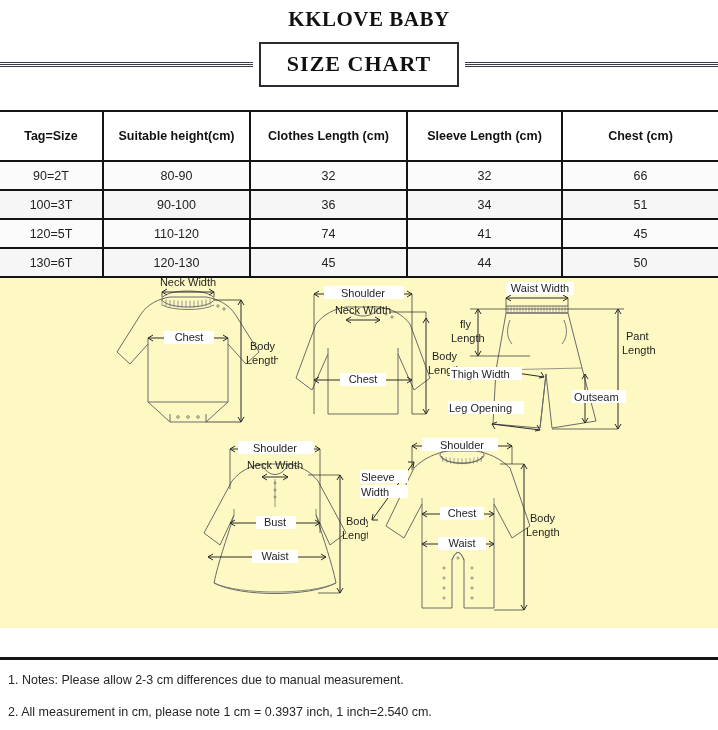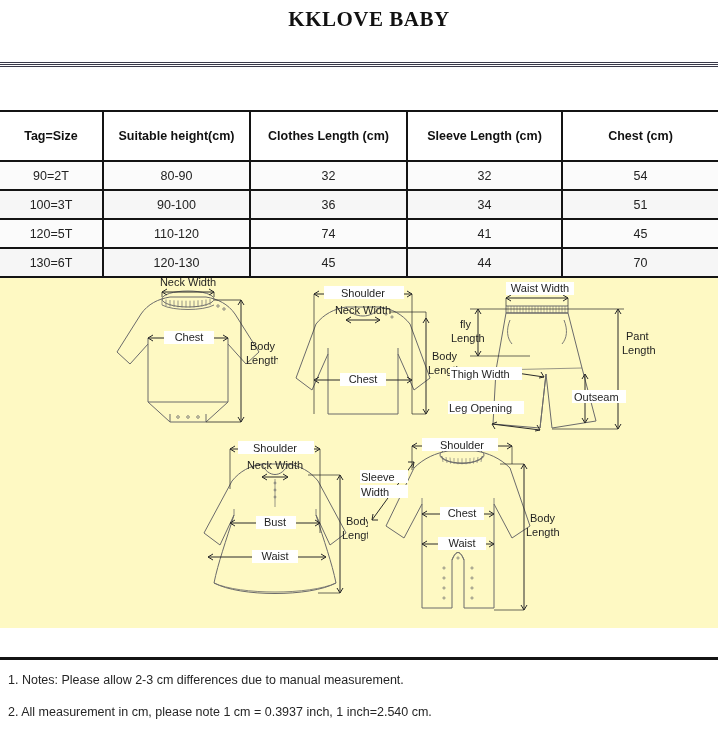--- a/index.html
+++ b/index.html
@@ -147,20 +147,23 @@
 </style>
 </head>
 <body>
 
 <div class="header">
   <div class="brand-title">KKLOVE BABY</div>
   <div class="title-band">
     <div class="deco-rule">
         <span class="mid"></span>
       </div>
+    <div class="chart-box">
+      <div class="chart-box-text">SIZE CHART</div>
+    </div>
     <div class="deco-rule">
         <span class="mid"></span>
       </div>
   </div>
 </div>
 
 <table class="size-table">
   <colgroup>
     <col class="col-tag">
       <col class="col-height">
@@ -176,42 +179,42 @@
       <th>Sleeve Length (cm)</th>
       <th>Chest (cm)</th>
     </tr>
   </thead>
   <tbody>
     <tr>
       <td>90=2T</td>
       <td>80-90</td>
       <td>32</td>
       <td>32</td>
-      <td>54</td>
+      <td>66</td>
     </tr>
     <tr>
       <td>100=3T</td>
       <td>90-100</td>
       <td>36</td>
       <td>34</td>
       <td>51</td>
     </tr>
     <tr>
       <td>120=5T</td>
       <td>110-120</td>
       <td>74</td>
       <td>41</td>
       <td>45</td>
     </tr>
     <tr>
       <td>130=6T</td>
       <td>120-130</td>
       <td>45</td>
       <td>44</td>
-      <td>70</td>
+      <td>50</td>
     </tr>
   </tbody>
 </table>
 
 <div class="diagrams">
 
   <div class="diagram" style="left:78px; top:0px;">
     <svg width="200" height="160" viewBox="0 0 200 160" fill="none" stroke="#6b6b6b" stroke-width="1" stroke-linejoin="round">
 
       <path d="M63,36 C70,26 80,21 92,19 L128,19 C140,21 150,26 157,36

